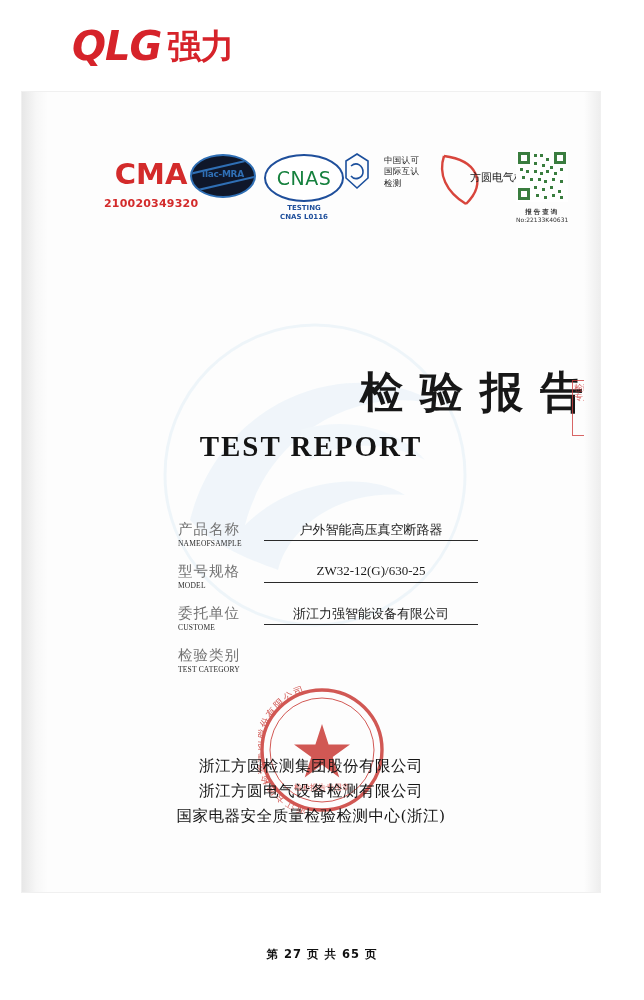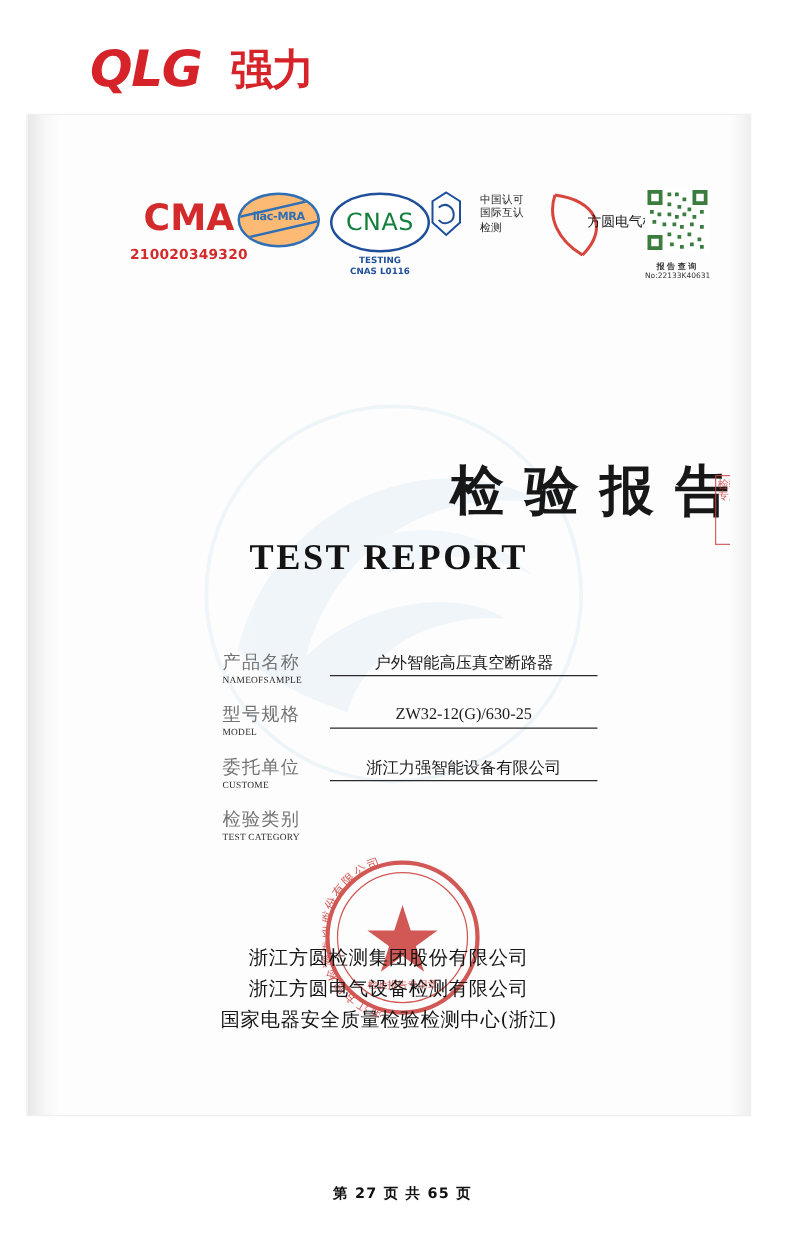--- a/index.html
+++ b/index.html
@@ -12,24 +12,24 @@
     height: 1000px;
     position: relative;
     font-family: "Liberation Serif", serif;
     overflow: hidden;
   }
 
   
   .brand {
     position: absolute;
     left: 72px;
-    top: 36px;
+    top: 26px;
     display: flex;
     align-items: center;
-    gap: 23px;
+    gap: 6px;
   }
   .brand-qlg {
     font-family: "DejaVu Sans", sans-serif;
     font-weight: bold;
     font-style: italic;
     font-size: 40px;
     letter-spacing: -1px;
     color: #d6232a;
     line-height: 1;
   }
@@ -112,21 +112,21 @@
   }
 
   .ilac-wrap { left: 92px; top: 6px; width: 70px; text-align: center; }
   .ilac-circle {
     width: 62px; height: 40px;
     margin: 0 auto;
     border-radius: 50%;
     border: 2px solid #2f6fb5;
     position: relative;
     overflow: hidden;
-    background: #fdba74;
+    background: #0f172a;
   }
   .ilac-circle i {
     position: absolute;
     left: -6px; top: 9px;
     width: 76px; height: 2px;
     background: #2f6fb5;
     transform: rotate(-13deg);
   }
   .ilac-circle i.b { top: 27px; transform: rotate(-13deg); }
   .ilac-text {

